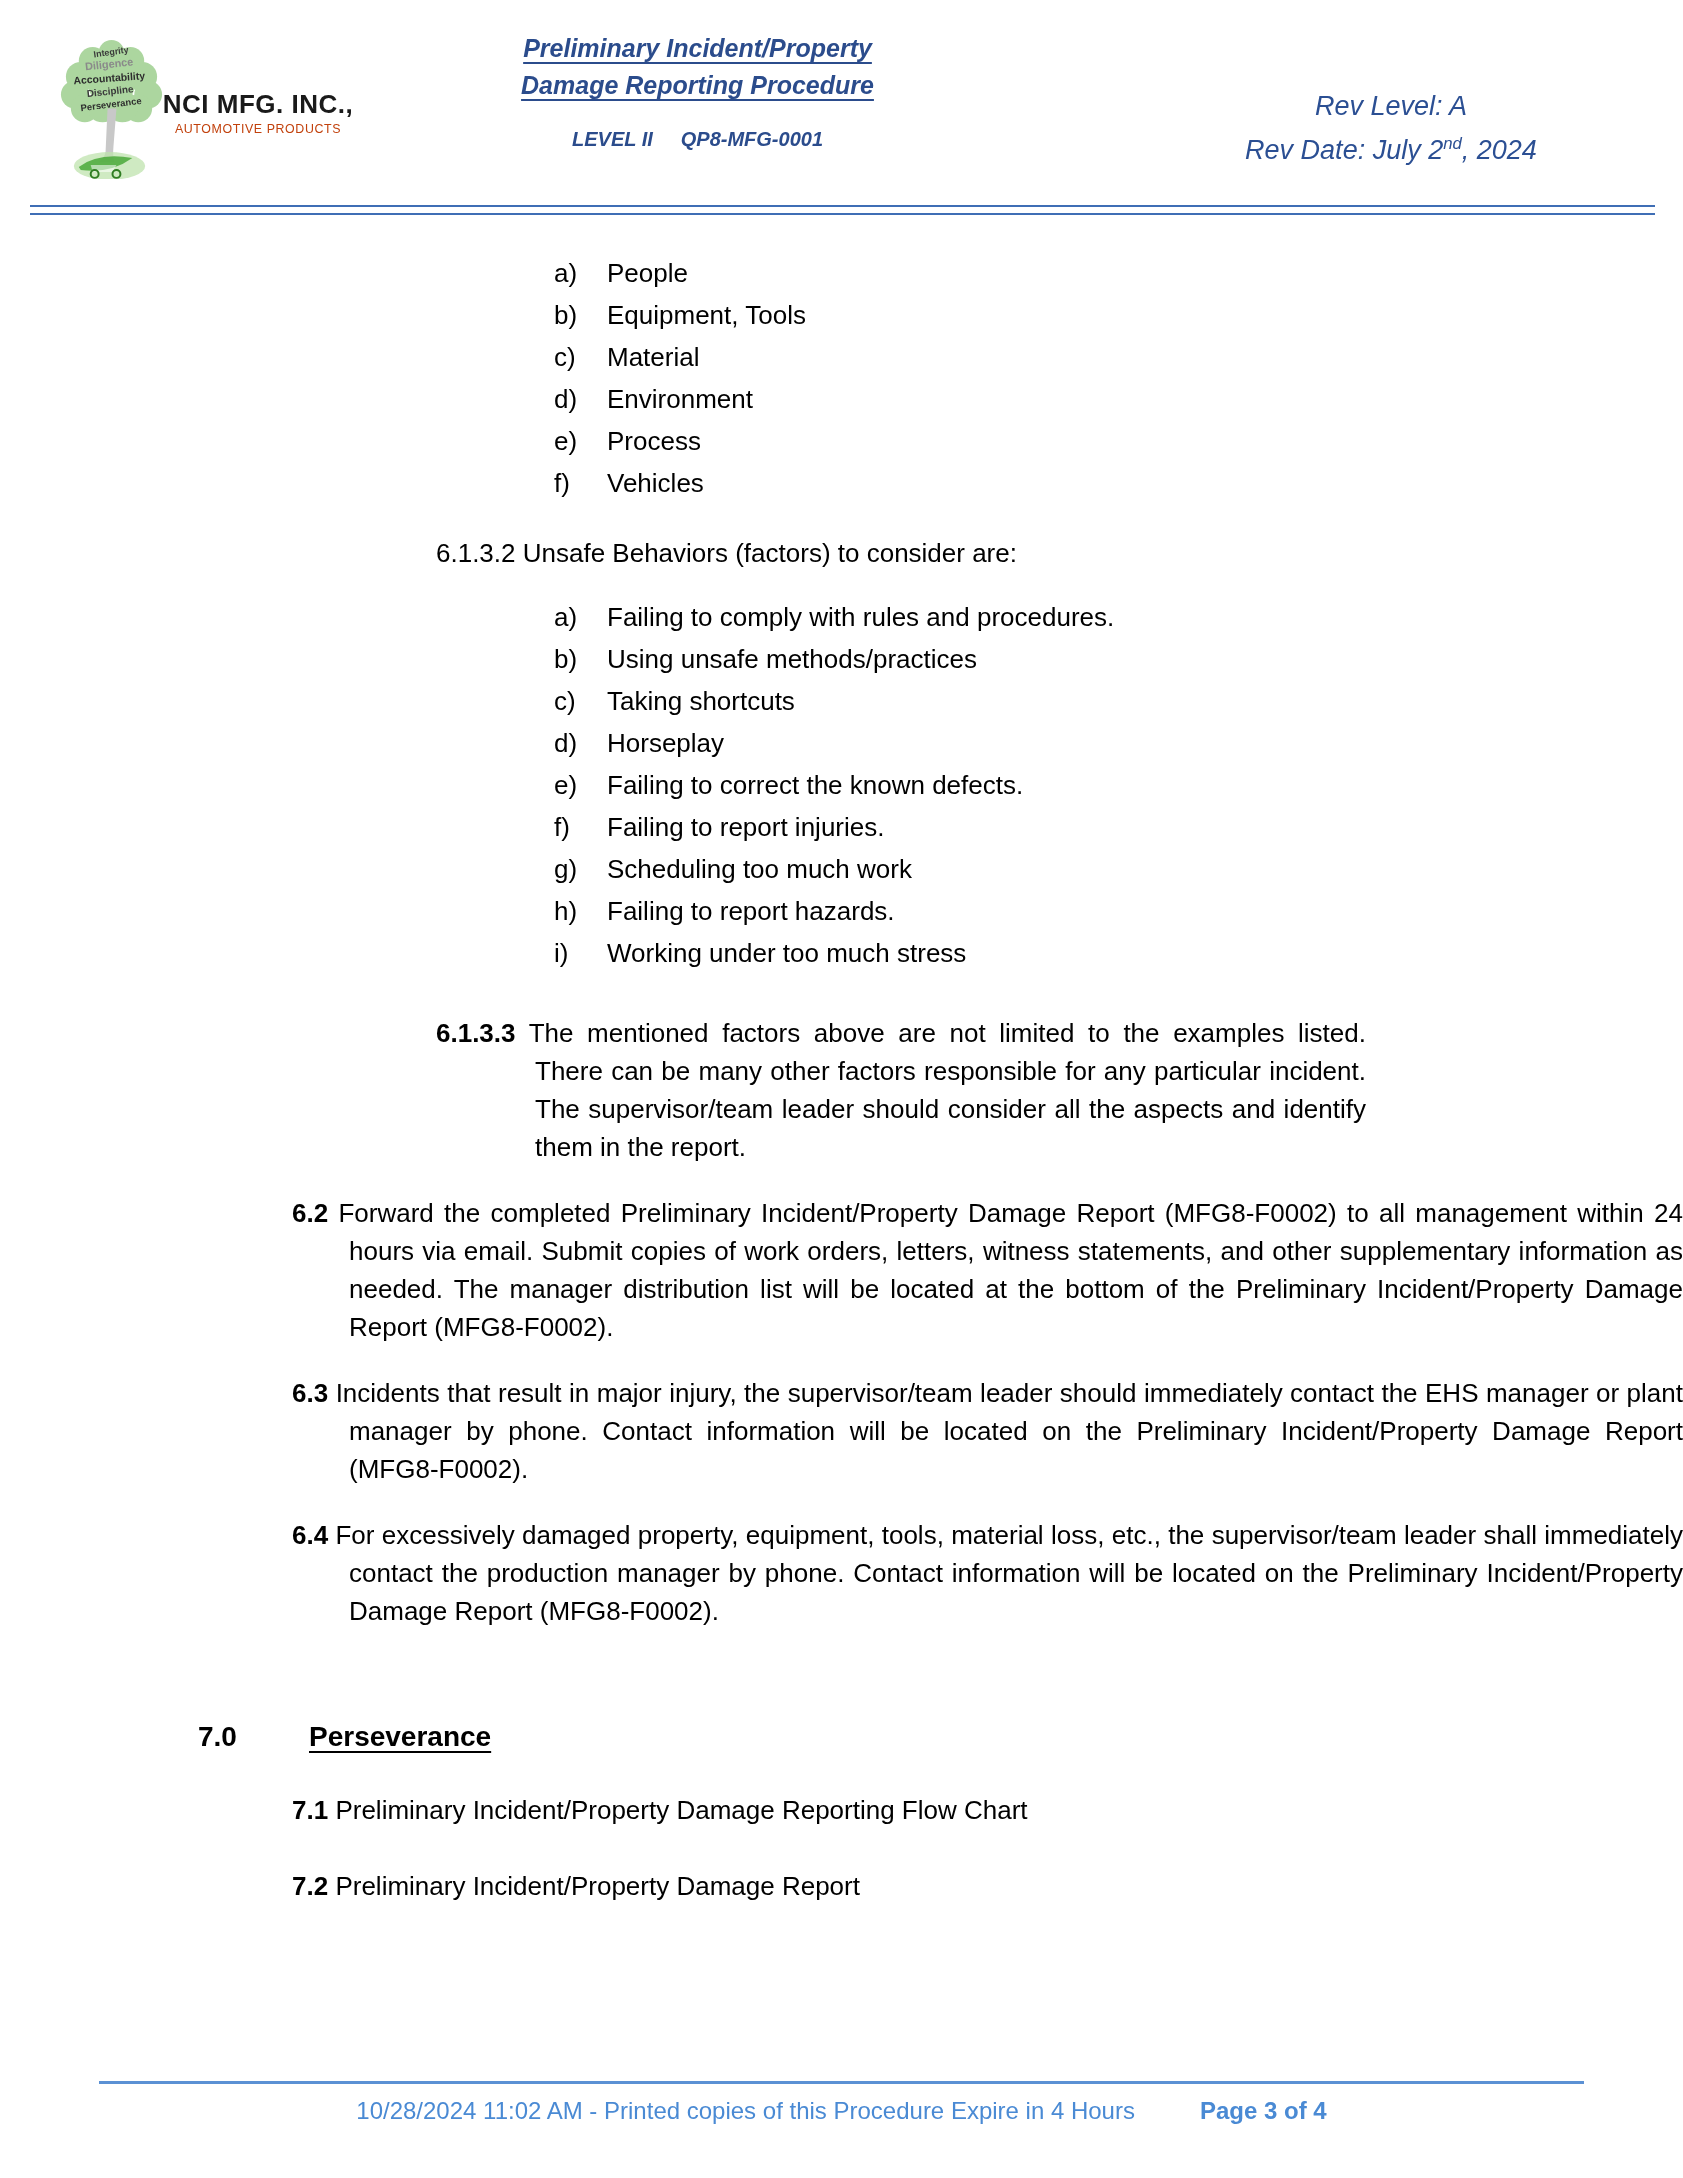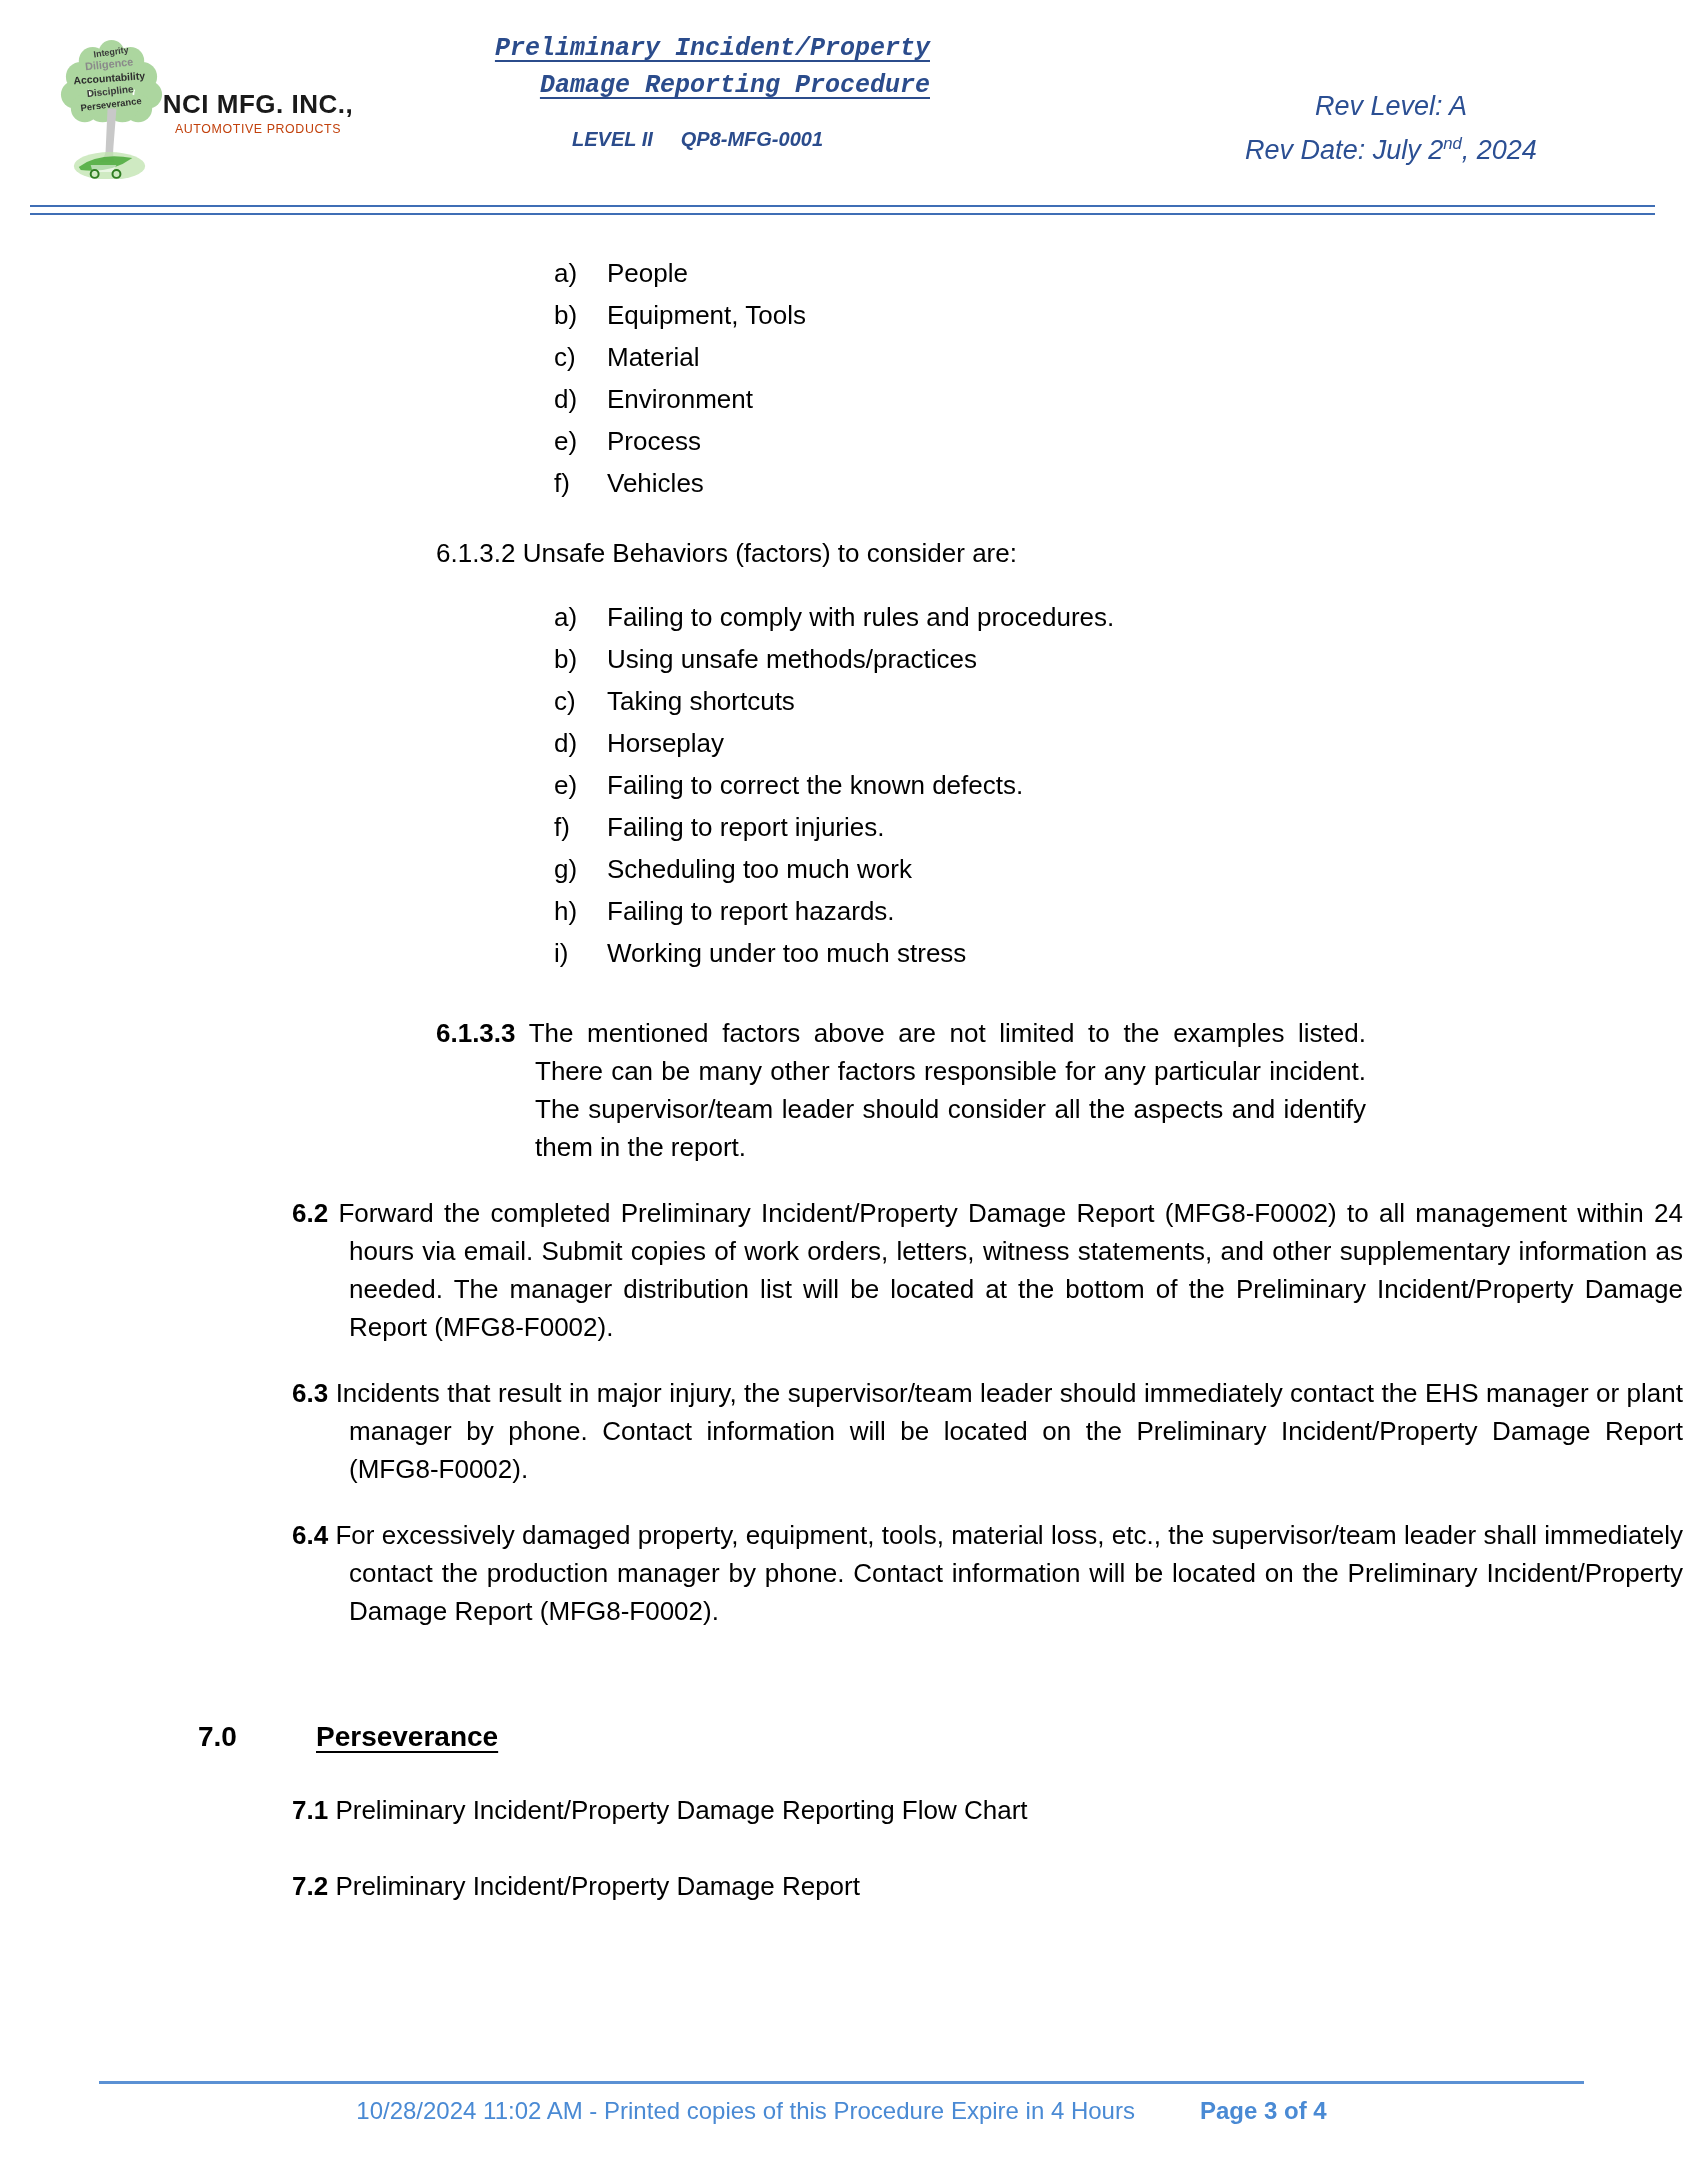--- a/index.html
+++ b/index.html
@@ -77,30 +77,29 @@
 
   
   .title-block {
     position: absolute;
     left: 465px;
     top: 30px;
     width: 465px;
     text-align: center;
   }
   .doc-title-line {
-    font-family: Liberation Mono, monospace;
+    font-family: Liberation Sans, sans-serif;
     font-size: 25px;
     font-weight: 700;
     font-style: italic;
     color: #2b4c8c;
     text-decoration: underline;
     text-underline-offset: 5px;
     line-height: 37px;
     white-space: nowrap;
-    text-align: right;
   }
   .level-line {
     margin-top: 24px;
     font-family: "Liberation Sans", sans-serif;
     font-size: 20px;
     font-weight: 700;
     font-style: italic;
     color: #2b4c8c;
     white-space: nowrap;
     text-align: center;
@@ -199,21 +198,20 @@
     text-indent: -57px;
     padding-left: 57px;
   }
 
   .section-7 {
     margin-top: 91px;
     margin-left: 198px;
     display: flex;
     font-size: 28px;
     font-weight: 700;
-    gap: 7px;
   }
   .section-7 .sec-num { width: 111px; flex: 0 0 111px; }
   .section-7 .sec-title {
     text-decoration: underline;
     text-underline-offset: 5px;
   }
 
   .attach-item {
     margin-left: 292px;
     margin-top: 38px;

